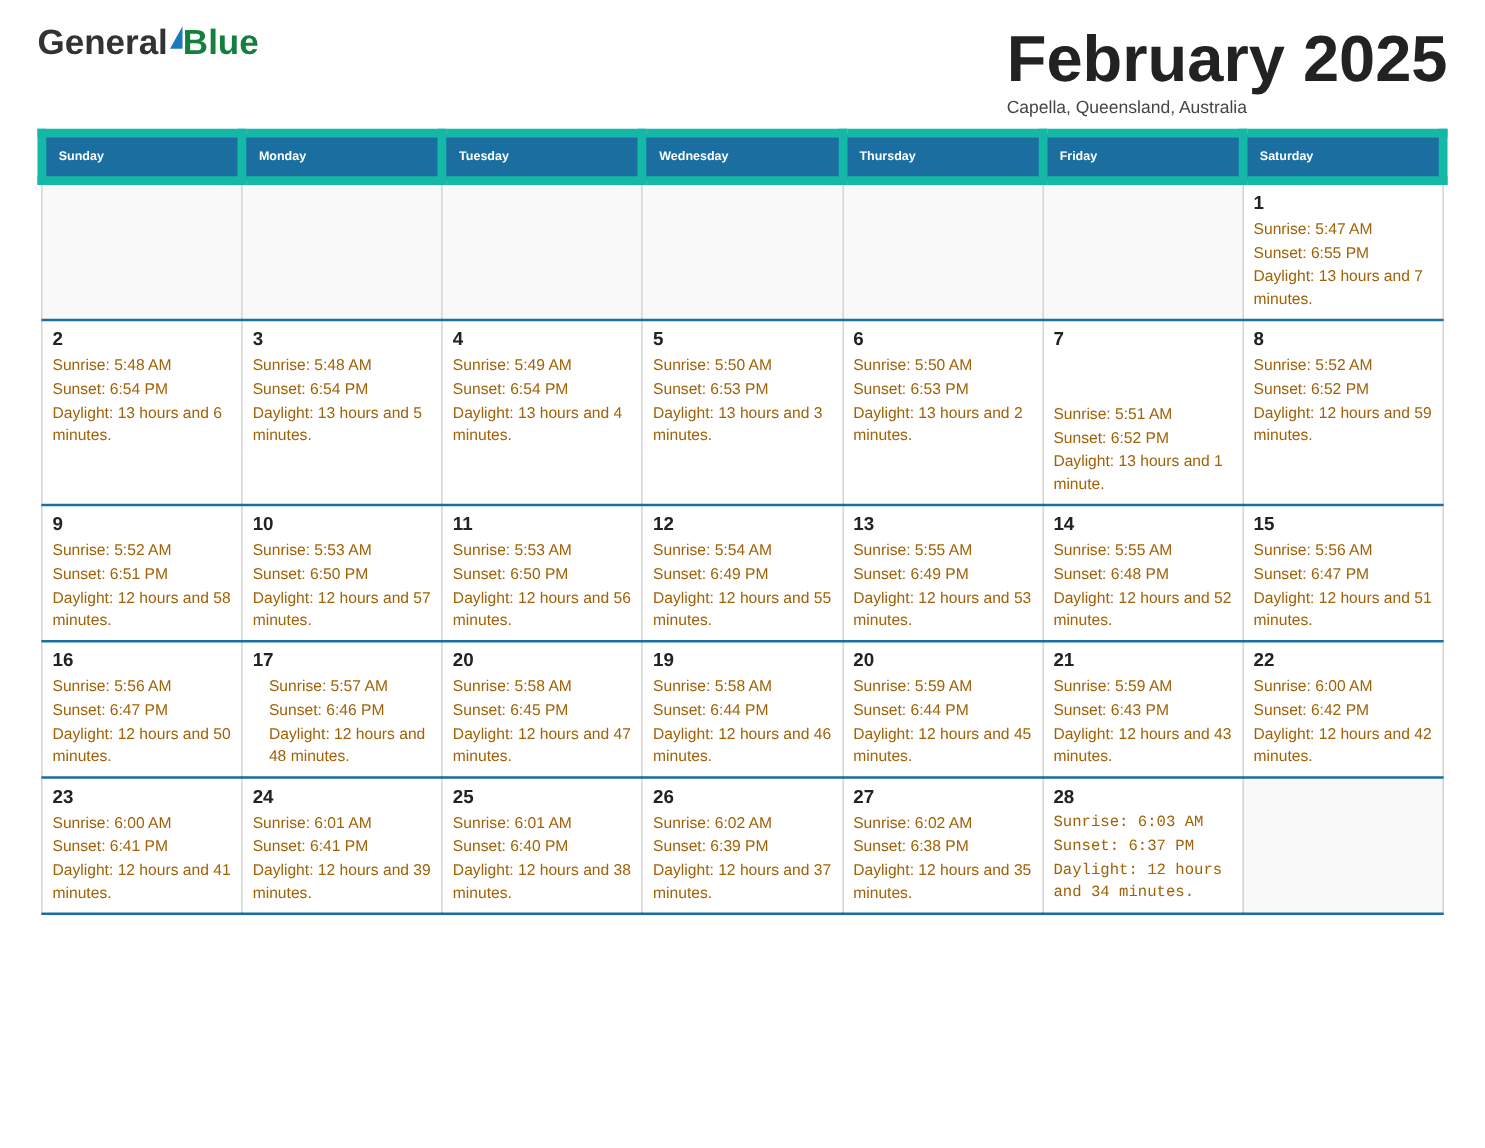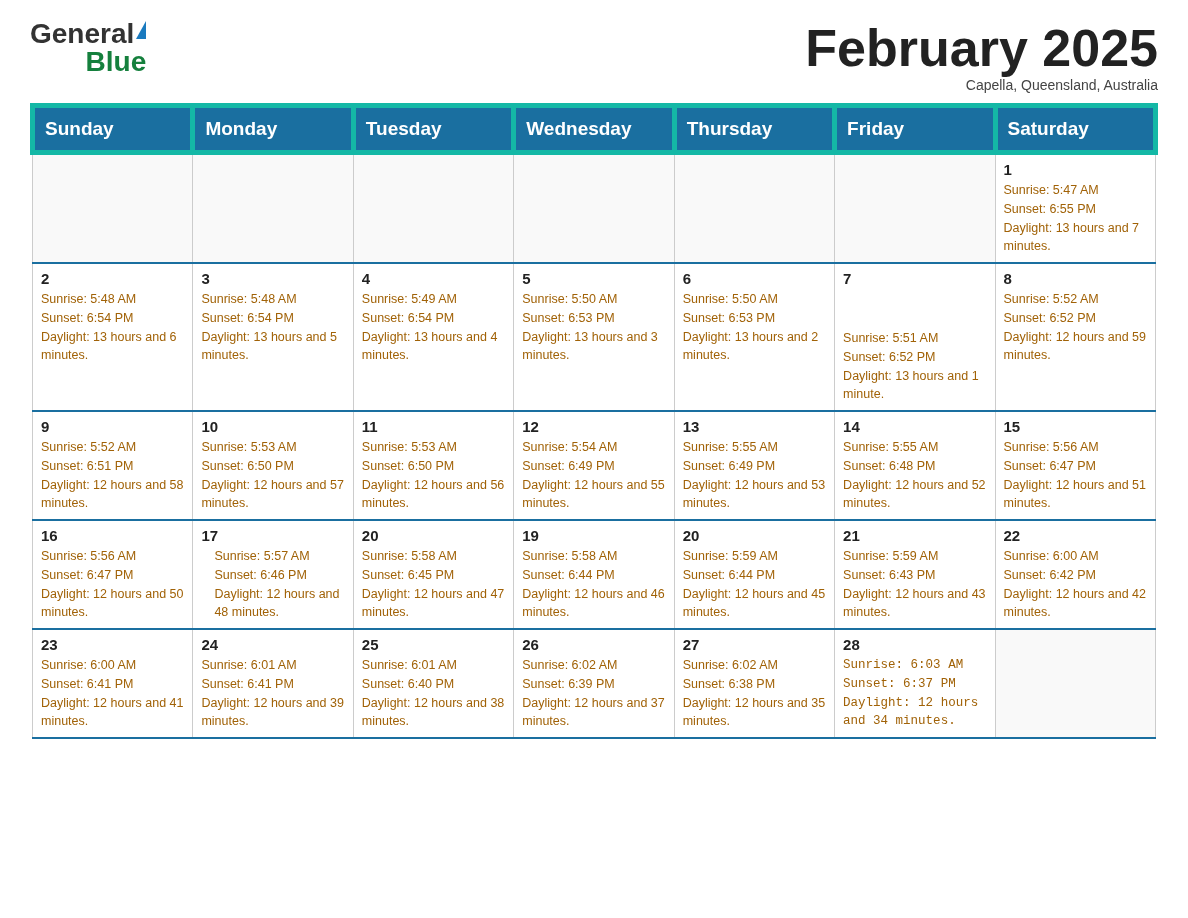--- a/index.html
+++ b/index.html
@@ -11,21 +11,21 @@
       min-height: 918px;
     }
     .header {
       display: flex;
       justify-content: space-between;
       align-items: flex-start;
       margin-bottom: 10px;
     }
     .logo {
       display: flex;
-      flex-direction: column;
+      flex-direction: row;
       align-items: flex-end;
     }
     .logo-general {
       font-size: 28px;
       font-weight: bold;
       color: #333;
       line-height: 1;
     }
     .logo-blue {
       font-size: 28px;
@@ -39,21 +39,21 @@
       height: 0;
       border-left: 10px solid transparent;
       border-right: 0px solid transparent;
       border-bottom: 18px solid #1a7abf;
       margin-left: 2px;
       vertical-align: middle;
       position: relative;
       top: -4px;
     }
     .title-block {
-      text-align: right;
+      text-align: left;
     }
     .title-block h1 {
       font-size: 52px;
       font-weight: bold;
       color: #222;
       line-height: 1.1;
     }
     .title-block h2 {
       font-size: 14px;
       font-weight: normal;
@@ -61,24 +61,24 @@
     }
     .calendar {
       width: 100%;
       border-collapse: collapse;
       margin-top: 8px;
     }
     .calendar thead tr th {
       background-color: #1a6fa0;
       color: #fff;
       padding: 10px 10px;
-      font-size: 19px;
+      font-size: 10px;
       font-weight: bold;
       text-align: left;
-      border: 5px solid #14b8a6;
+      border: 7px solid #14b8a6;
     }
     .calendar tbody tr td {
       border: 1px solid #ccc;
       vertical-align: top;
       padding: 6px 8px;
       width: 14.28%;
       min-height: 100px;
       font-size: 13px;
       color: #333;
       background: #fff;

